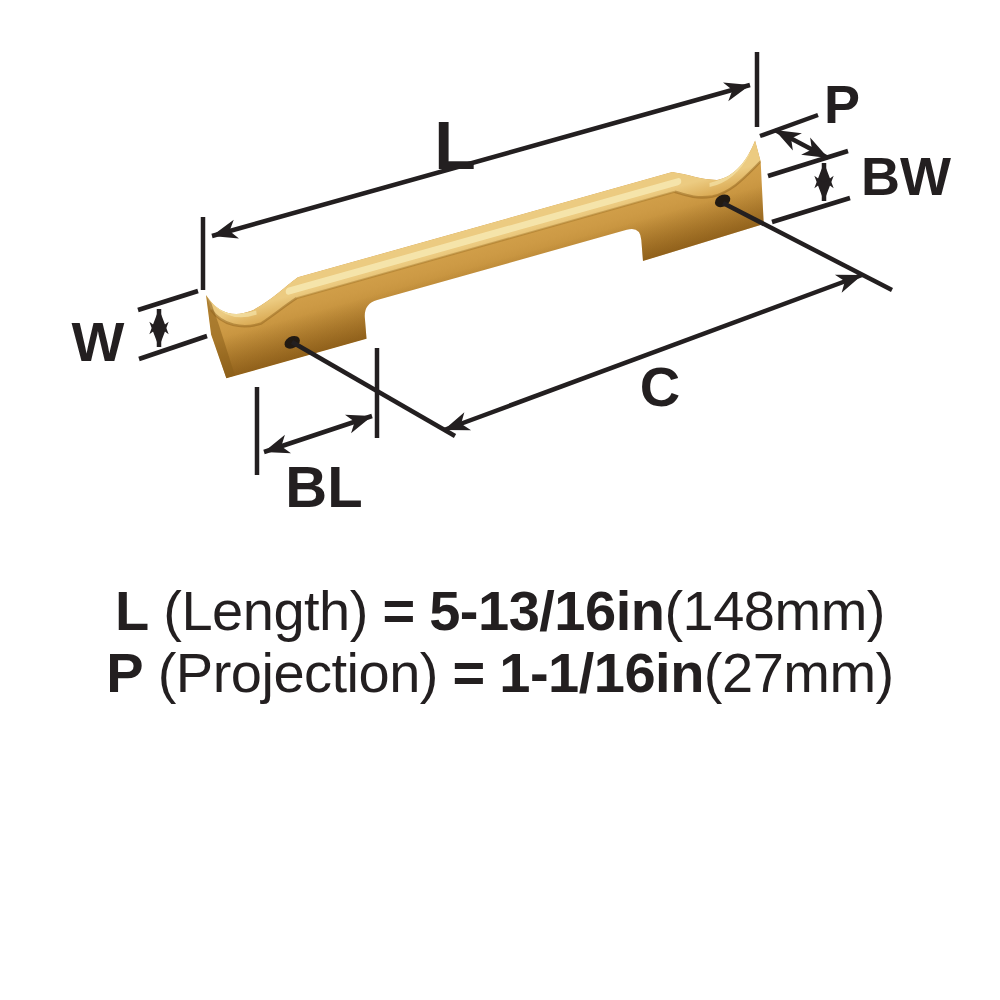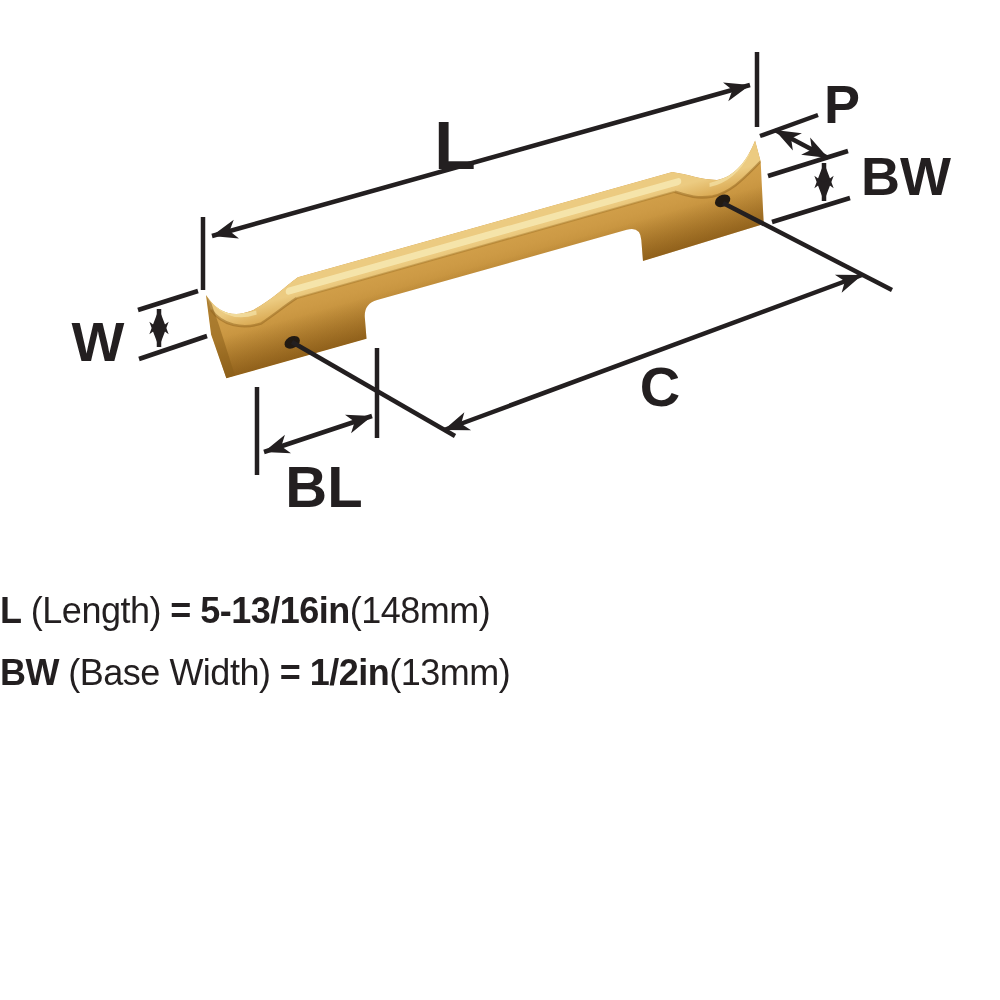--- a/index.html
+++ b/index.html
@@ -5,22 +5,22 @@
   html,body{margin:0;padding:0;background:#fff;}
   body{width:1000px;height:1000px;position:relative;overflow:hidden;
        font-family:"Liberation Sans",sans-serif;color:var(--text,#231f20);}
   .stage{position:absolute;left:0;top:0;width:1000px;height:1000px;}
   svg{display:block;}
   svg text{font-family:"Liberation Sans",sans-serif;font-weight:700;fill:var(--text,#231f20);}
   .dim{stroke:var(--line,#231f20);stroke-width:4.5;fill:none;}
   .tick{stroke:var(--line,#231f20);stroke-width:4.5;fill:none;}
   .leader{stroke:var(--line,#231f20);stroke-width:4.5;fill:none;}
   .arrhead{fill:var(--line,#231f20);}
-  .legend{position:absolute;left:0;top:580px;width:1000px;
-          font-size:36px;line-height:62px;letter-spacing:-0.5px;}
+  .legend{position:absolute;left:0;top:580px;width:1000px;text-align:center;
+          font-size:56px;line-height:62px;letter-spacing:-0.5px;}
   .legend .row{white-space:nowrap;}
   .legend .b{font-weight:700;}
   .legend .r{font-weight:400;}
   .legend .gap{margin-right:0.26em;}
 </style>
 </head>
 <body>
 
 <div class="stage">
 <svg width="1000" height="1000" viewBox="0 0 1000 1000">
@@ -110,15 +110,15 @@
     <text x="324" y="486" font-size="58" text-anchor="middle" dominant-baseline="central">BL</text>
   </g>
 </svg>
 </div>
 
 <div class="legend">
   <div class="row">
     <span class="b gap">L</span><span class="r gap">(Length)</span><span class="b gap">=</span><span class="b">5-13/16in</span><span class="r">(148mm)</span>
   </div>
   <div class="row">
-    <span class="b gap">BW</span><span class="r gap">(Base Width)</span><span class="b gap">=</span><span class="b">1/2in</span><span class="r">(13mm)</span>
+    <span class="b gap">P</span><span class="r gap">(Projection)</span><span class="b gap">=</span><span class="b">1-1/16in</span><span class="r">(27mm)</span>
   </div>
 </div>
 
 </body></html>

